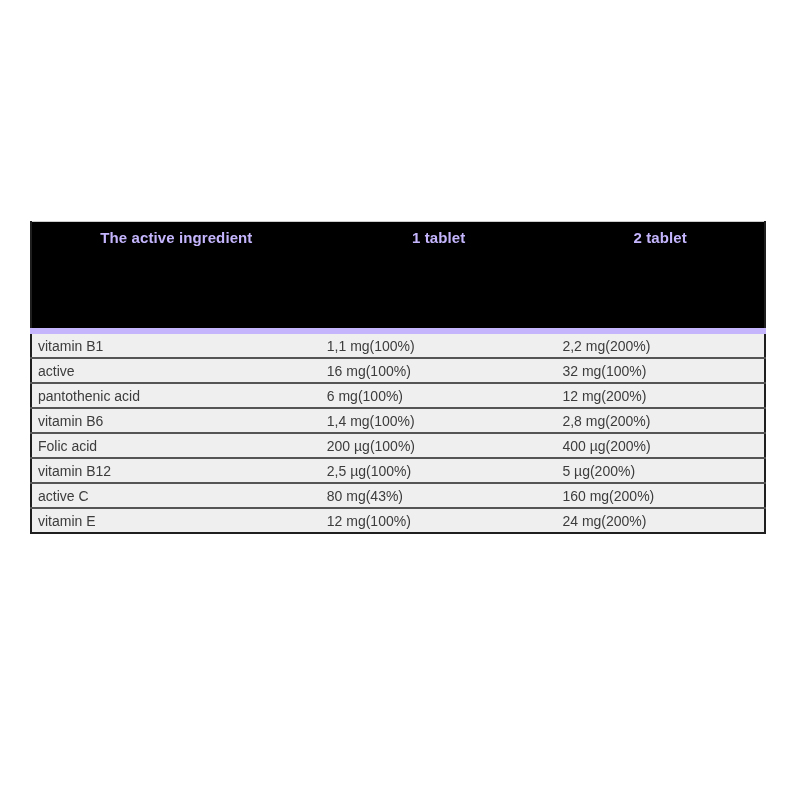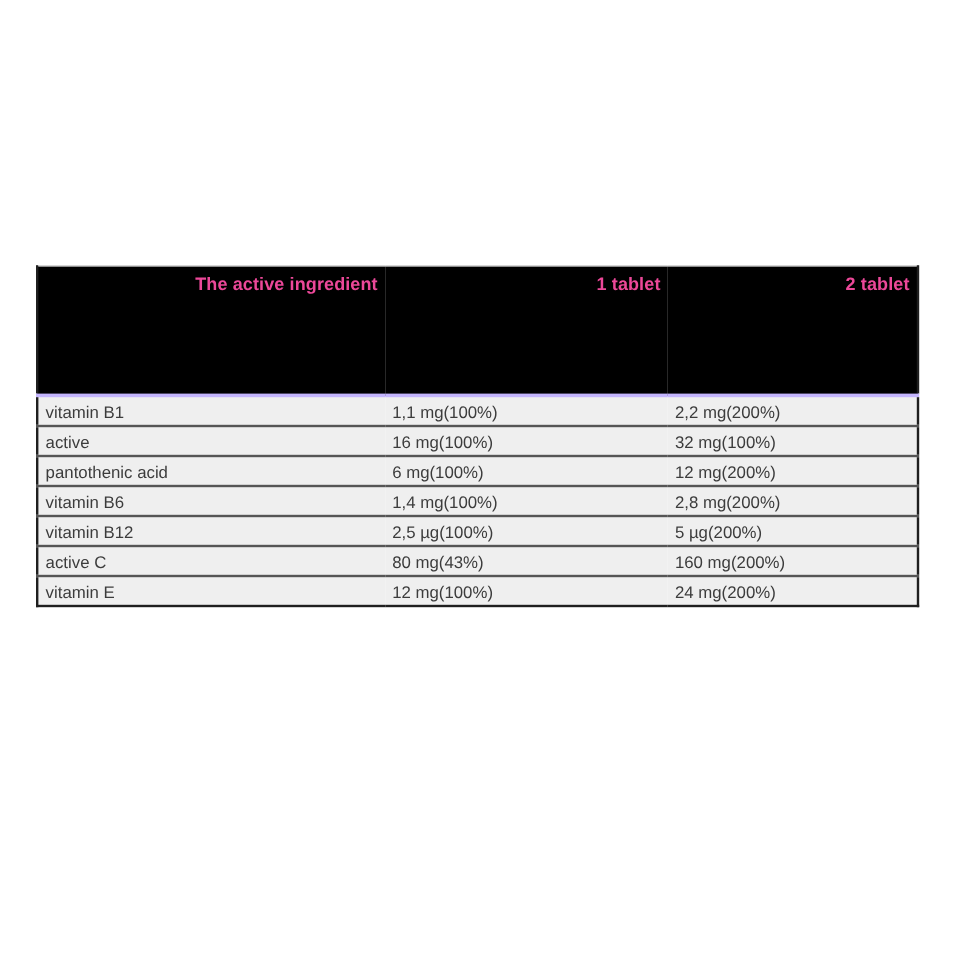--- a/index.html
+++ b/index.html
@@ -20,24 +20,24 @@
     left: 30px;
     top: 221px;
     width: 736px;
     border-collapse: collapse;
     table-layout: fixed;
     border: 2px solid #1f1f1f;
     border-top: 1px solid #cccccc;
   }
   .nutrition-table thead th {
     background: #000000;
-    color: #ec4899;
+    color: #c4b5fd;
     font-size: 15px;
     font-weight: bold;
-    text-align: right;
+    text-align: center;
     vertical-align: top;
     height: 99px;
     padding: 7px 6px 0 6px;
     letter-spacing: 0.1px;
   }
   .nutrition-table tbody td {
     background: #efefef;
     color: #3c3c3c;
     font-size: 14px;
     font-weight: normal;
@@ -45,21 +45,21 @@
     vertical-align: middle;
     height: 23px;
     padding: 0 6px;
     white-space: nowrap;
     overflow: hidden;
   }
   .nutrition-table tbody tr {
     border-top: 2px solid #555555;
   }
   .nutrition-table tbody tr:first-child {
-    border-top: 3px solid #c4b5fd;
+    border-top: 6px solid #c4b5fd;
   }
   .col-ingredient { width: 289px; }
   .col-tablet1    { width: 235px; }
   .col-tablet2    { width: 208px; }
 </style>
 </head>
 <body>
 
 <div class="page">
   <table class="nutrition-table">
@@ -90,20 +90,25 @@
         <td>pantothenic acid</td>
         <td>6 mg(100%)</td>
         <td>12 mg(200%)</td>
       </tr>
       <tr>
         <td>vitamin B6</td>
         <td>1,4 mg(100%)</td>
         <td>2,8 mg(200%)</td>
       </tr>
       <tr>
+        <td>Folic acid</td>
+        <td>200 µg(100%)</td>
+        <td>400 µg(200%)</td>
+      </tr>
+      <tr>
         <td>vitamin B12</td>
         <td>2,5 µg(100%)</td>
         <td>5 µg(200%)</td>
       </tr>
       <tr>
         <td>active C</td>
         <td>80 mg(43%)</td>
         <td>160 mg(200%)</td>
       </tr>
       <tr>

